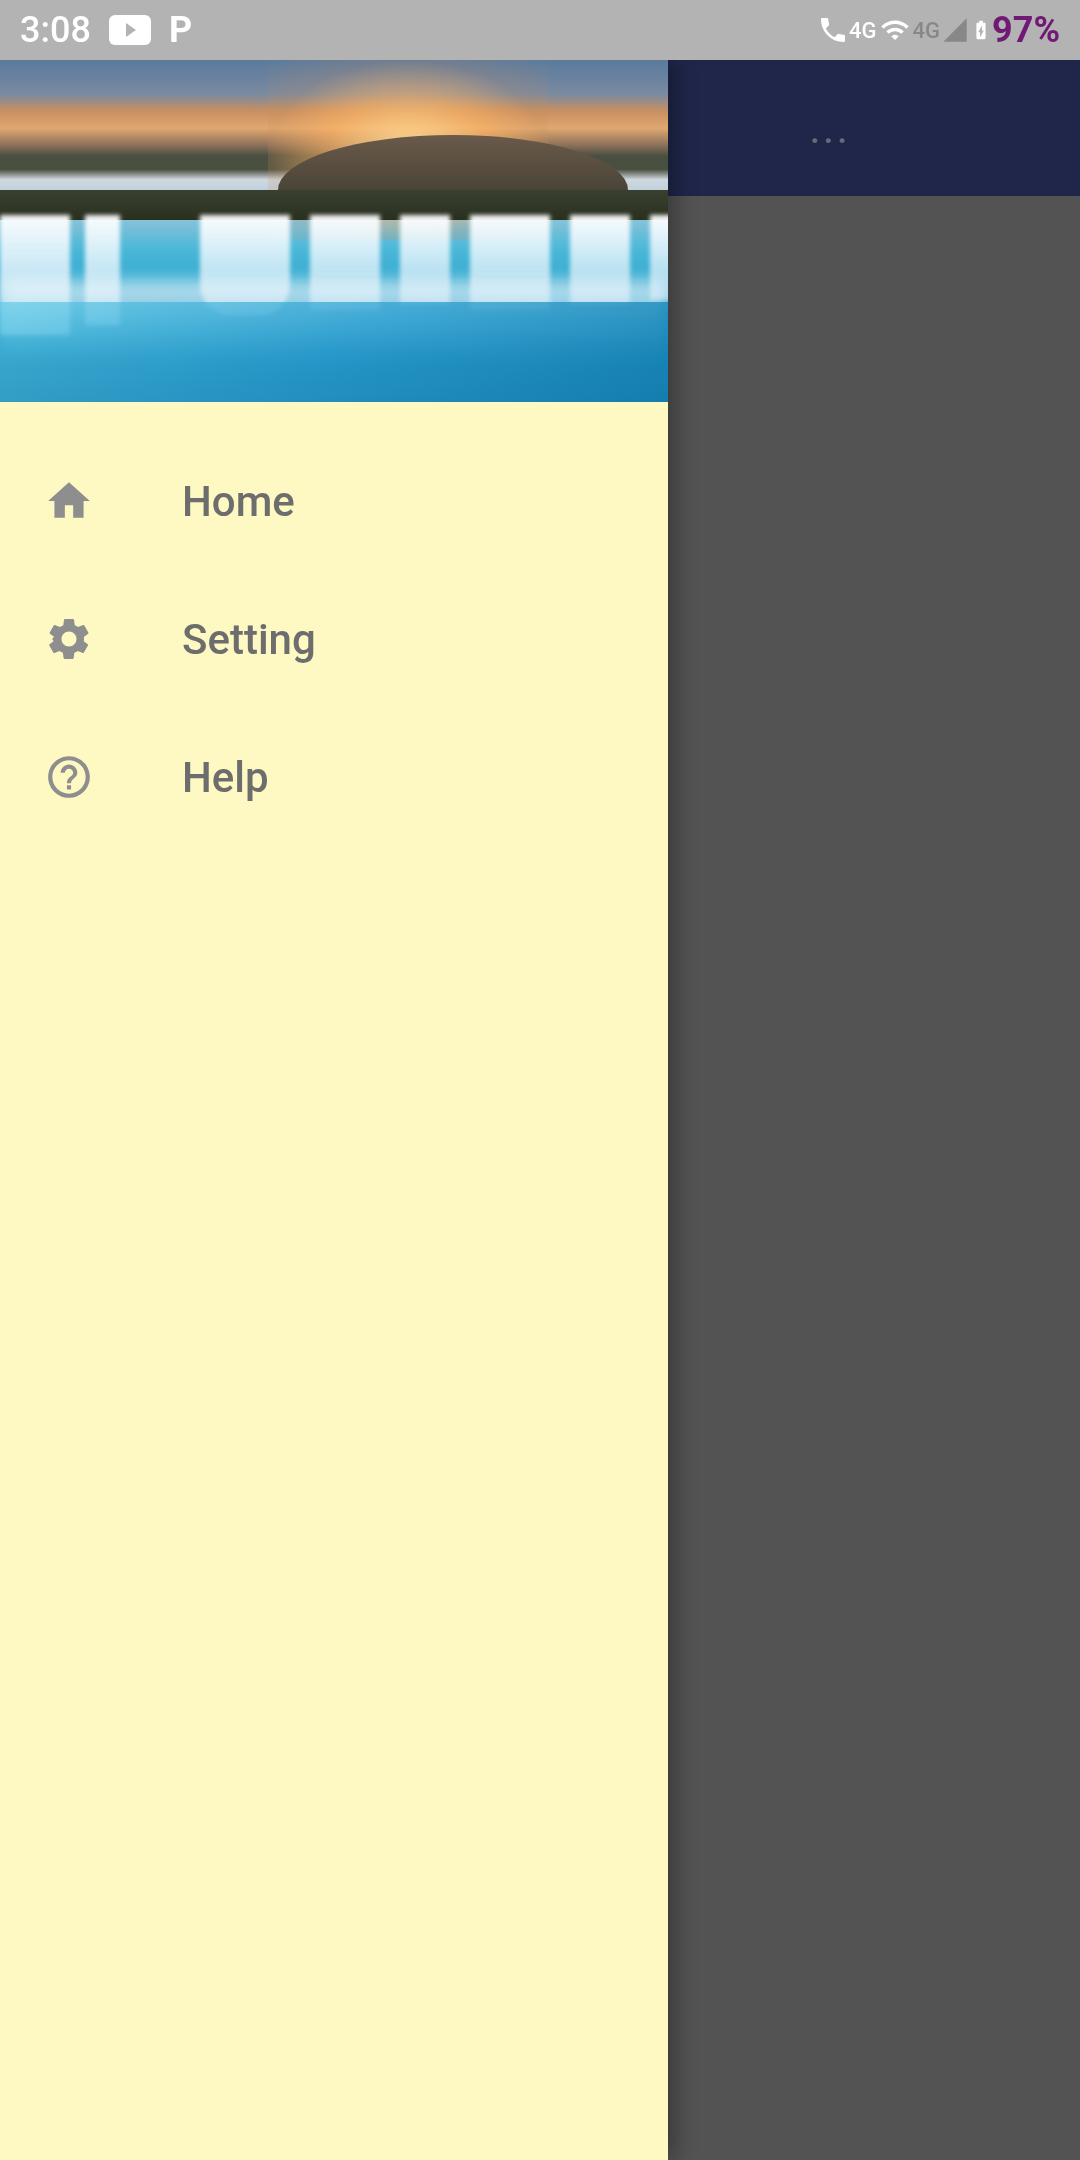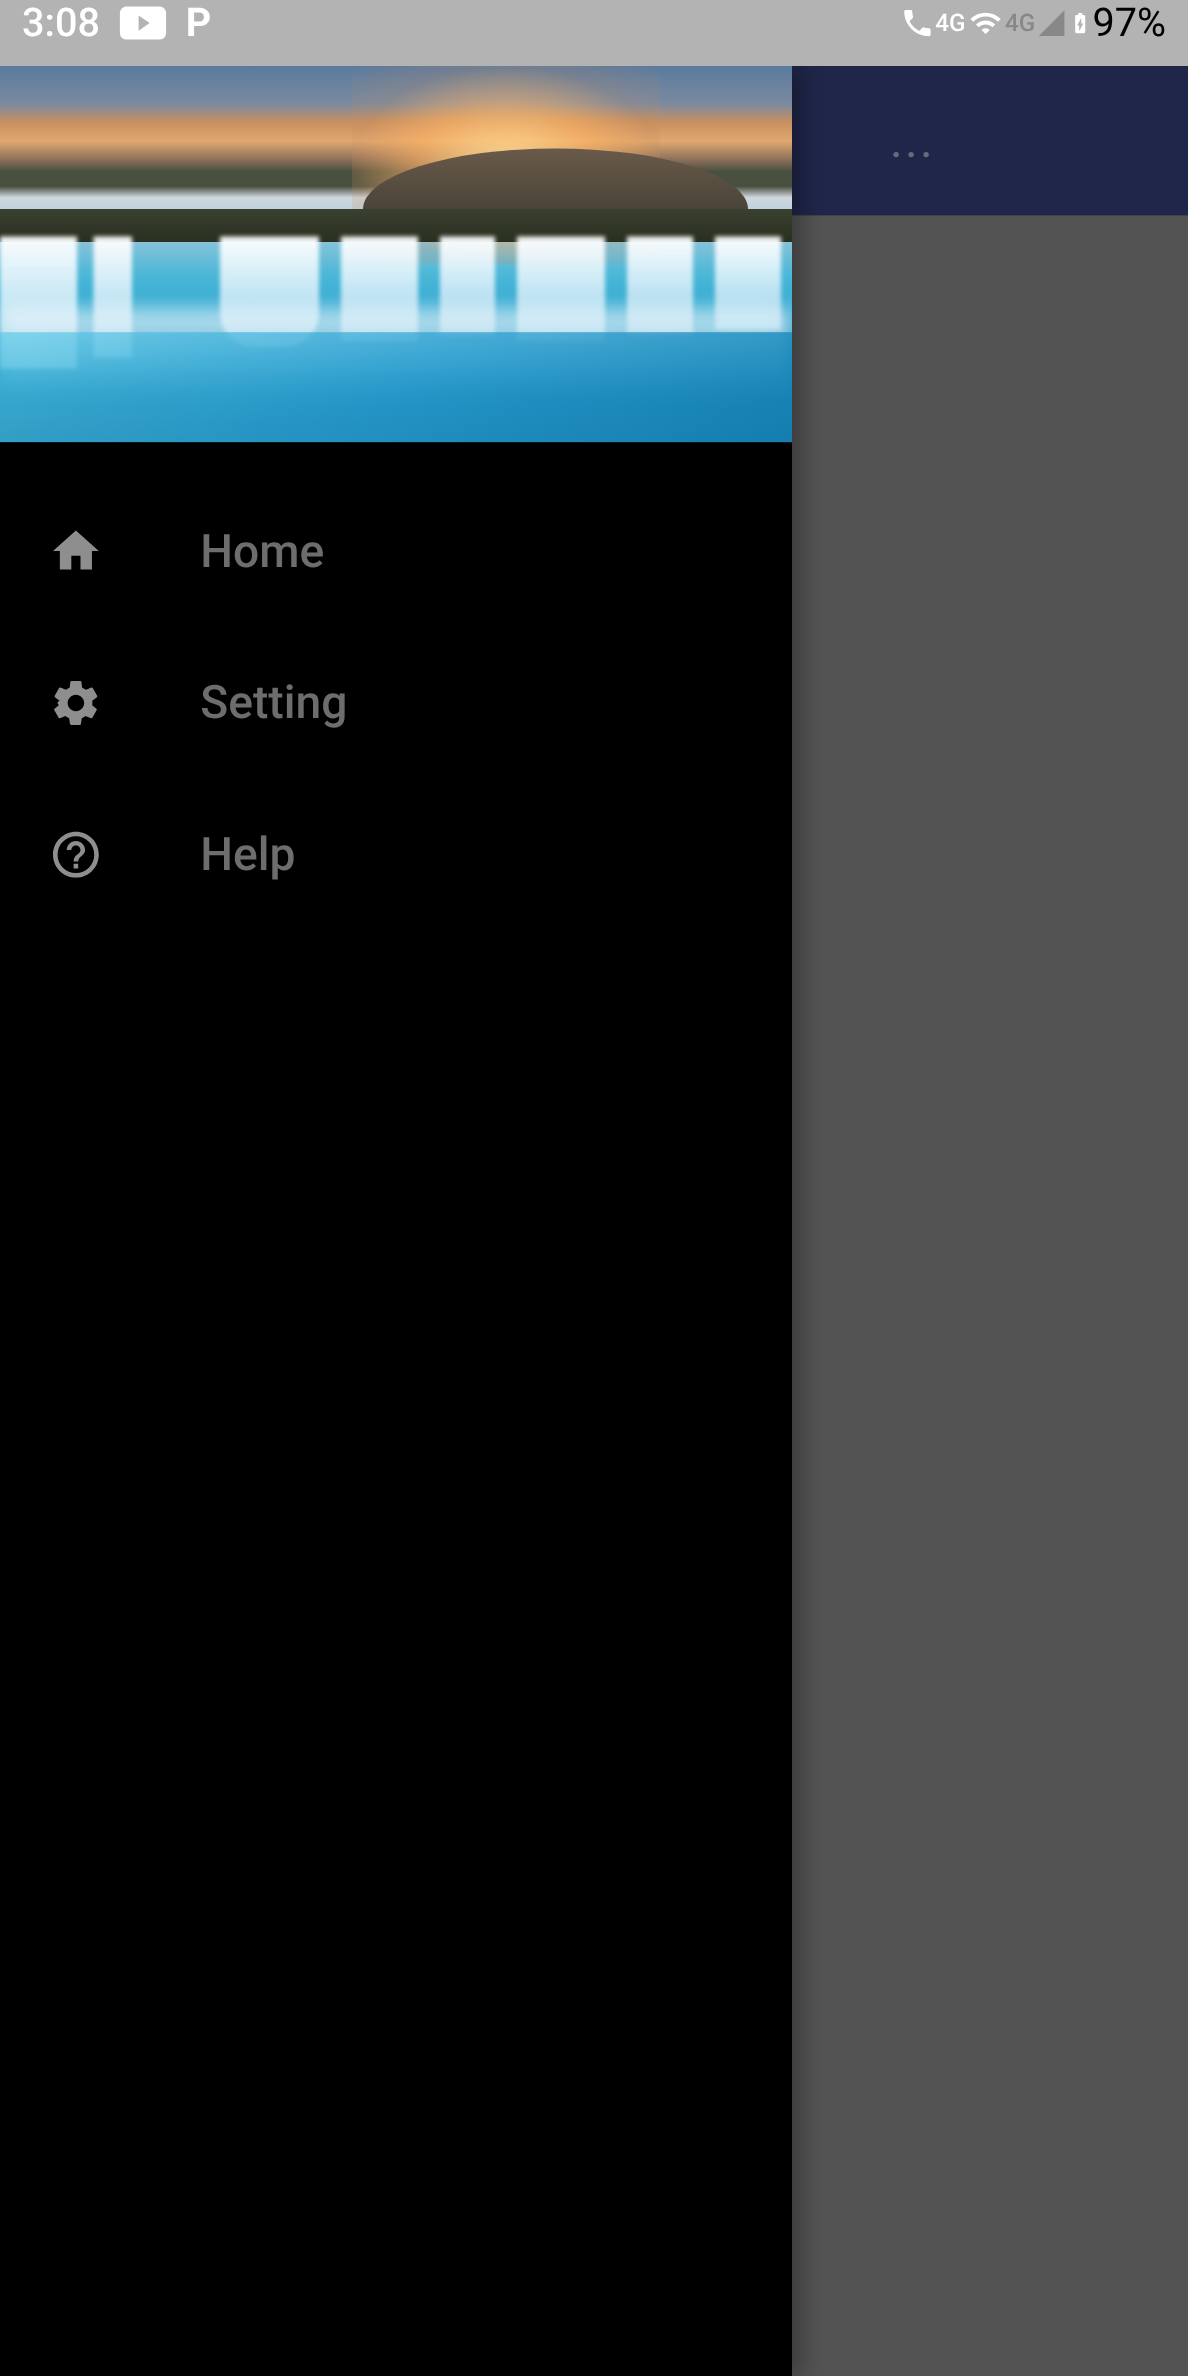--- a/index.html
+++ b/index.html
@@ -19,21 +19,21 @@
     
     
     .status-bar {
       position: absolute;
       top: 0;
       left: 0;
       right: 0;
       height: 60px;
       background: #b3b3b3;
       display: flex;
-      align-items: flex-start;
+      align-items: center;
       justify-content: space-between;
       padding: 0 20px;
       z-index: 100;
     }
     
     .status-left {
       display: flex;
       align-items: center;
       gap: 18px;
     }
@@ -83,23 +83,23 @@
       font-weight: 500;
     }
     
     .status-4g-dim {
       color: #888888;
       font-size: 22px;
       font-weight: 500;
     }
     
     .status-battery-text {
-      color: #000000;
+      color: #701a75;
       font-size: 36px;
-      font-weight: 400;
+      font-weight: 700;
     }
     
     
     .app-bar {
       position: absolute;
       top: 60px;
       left: 0;
       right: 0;
       height: 136px;
       background: #303b71;
@@ -137,23 +137,23 @@
       bottom: 0;
       background: rgba(0,0,0,0.35);
       z-index: 5;
     }
     
     
     .nav-drawer {
       position: absolute;
       top: 60px;
       left: 0;
-      width: 720px;
+      width: 668px;
       bottom: 0;
-      background: #000000;
+      background: #fef9c3;
       z-index: 50;
       box-shadow: 8px 0 20px rgba(0,0,0,0.3);
     }
     
     
     .drawer-header {
       width: 100%;
       height: 342px;
       background: linear-gradient(180deg, 
         #5a7a9e 0%, 

